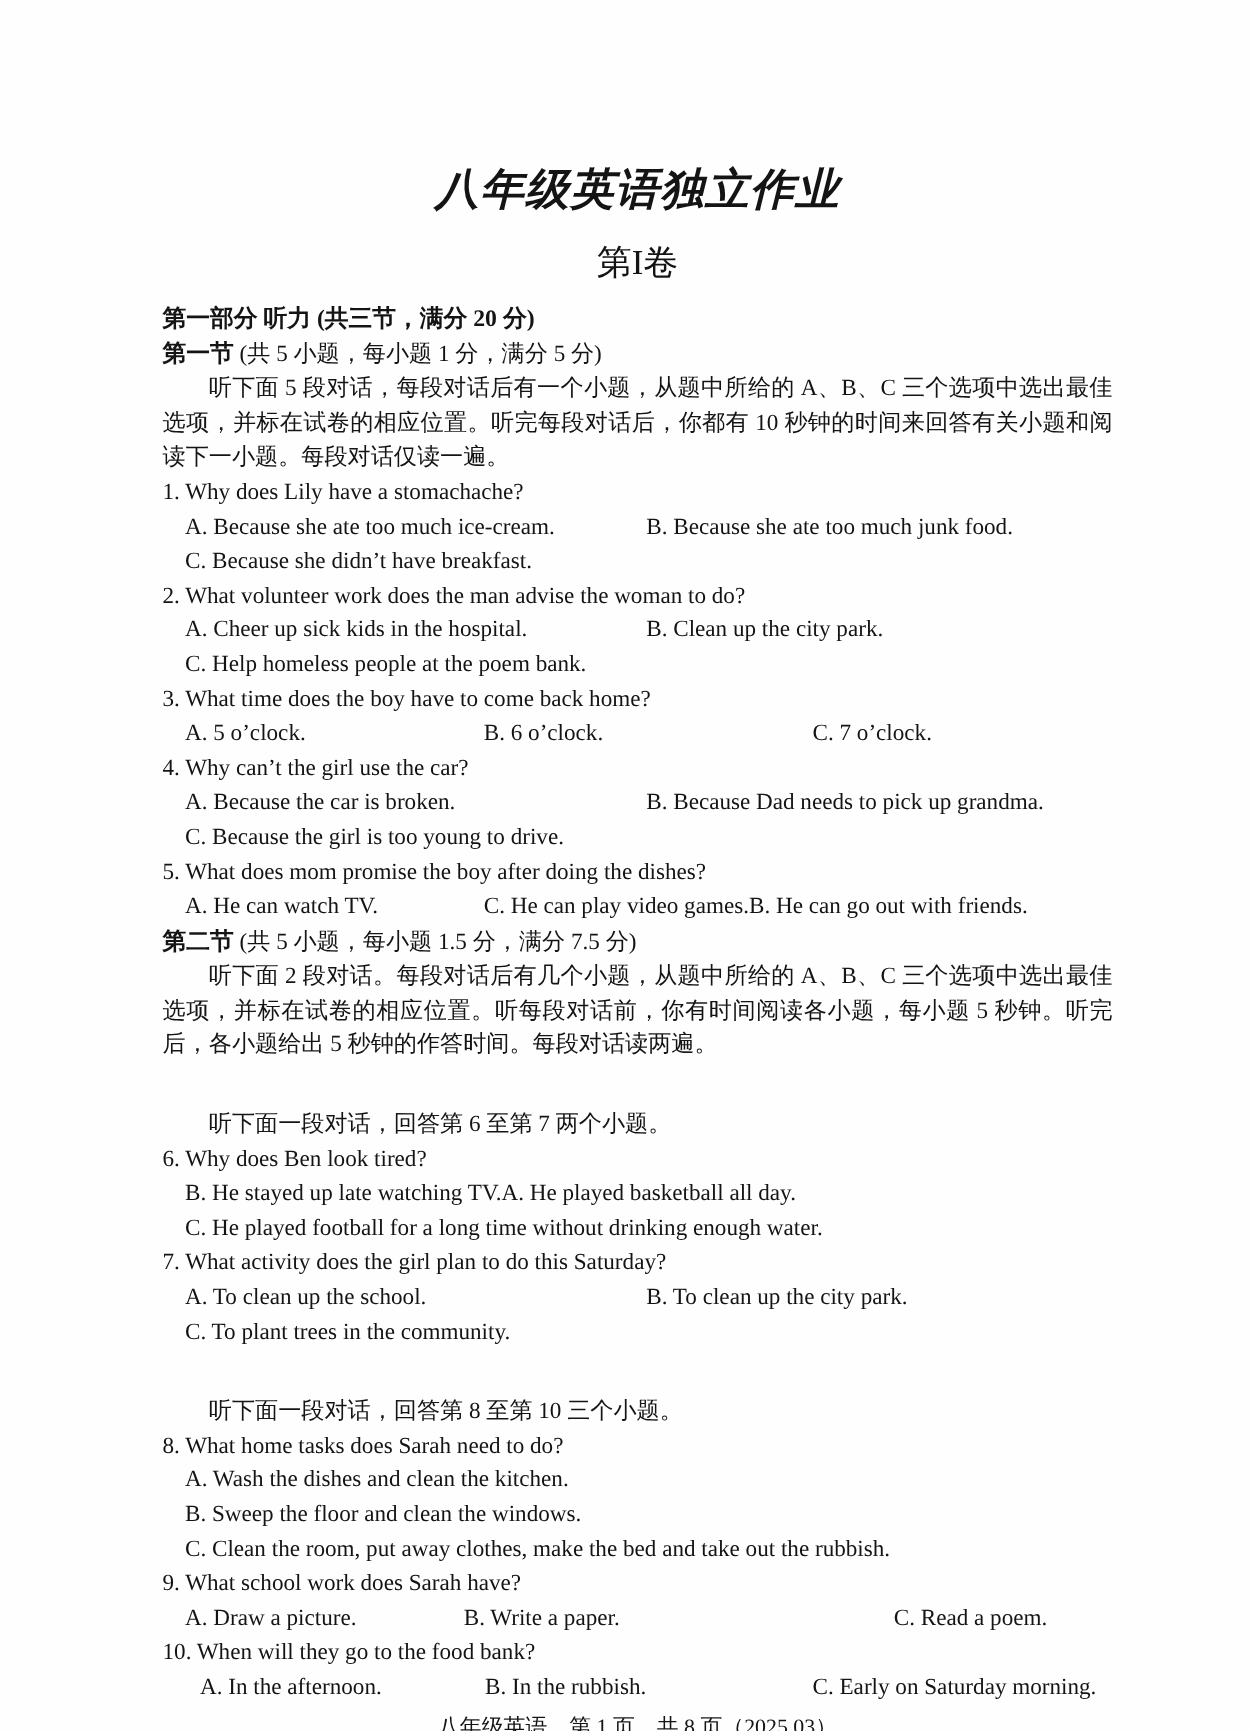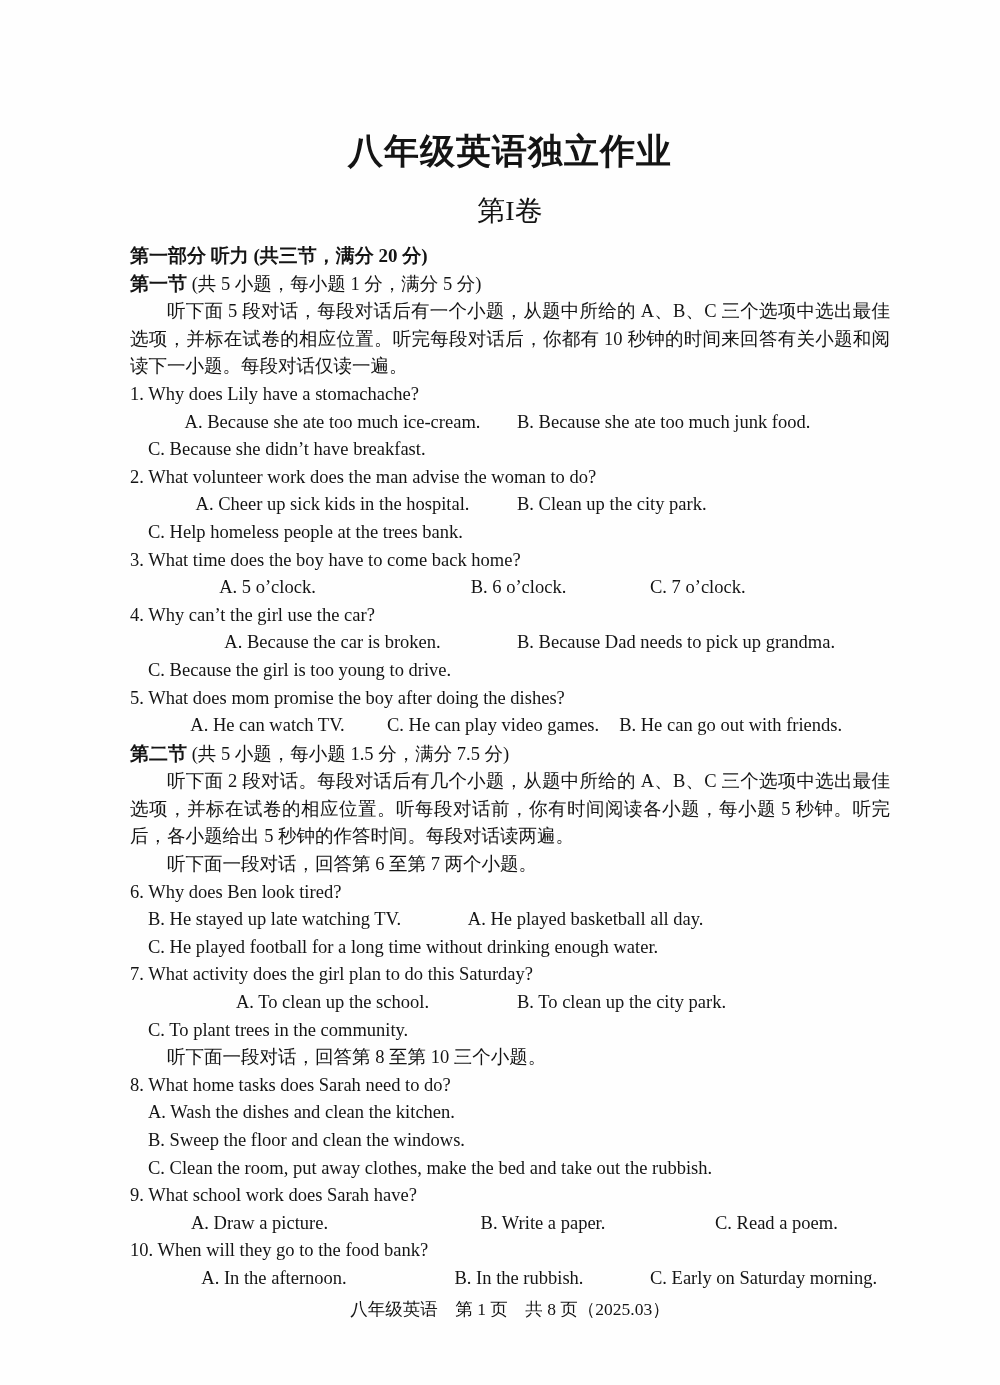--- a/index.html
+++ b/index.html
@@ -7,33 +7,34 @@
     width: 1000px; height: 1385px;
     background: #fefefe;
     color: #141414;
     font-family: "Liberation Serif", "DejaVu Serif", serif;
   }
   .page { padding: 132px 110px 0 130px; box-sizing: border-box; }
   .doc-title {
     margin: 0; text-align: center;
     font-size: 35px; font-weight: bold; line-height: 40px;
     letter-spacing: 1px;
+    font-style: italic;
   }
   .volume {
     margin-top: 22px; text-align: center;
     font-size: 28px; font-weight: normal; line-height: 34px;
   }
   .content { margin-top: 14px; font-size: 18.5px; line-height: 27.6px; }
   .part-heading { font-weight: bold; font-size: 19px; }
   .sec-label { font-weight: bold; font-size: 19px; text-align: center; }
   .para { text-align: justify; text-indent: 37px; }
-  .note { padding-left: 37px; }
+  .note { padding-left: 37px; margin-top: 36px; }
   .opt-row { display: flex; padding-left: 18px; }
   .opt-row.indent-q10 { padding-left: 30px; }
-  .opt { white-space: nowrap; text-align: center; }
+  .opt { white-space: nowrap; }
   .c-w369 { width: 369px; flex: none; }
   .c-w239 { width: 239px; flex: none; }
   .c-w263 { width: 263px; flex: none; }
   .c-w223 { width: 223px; flex: none; }
   .c-w344 { width: 344px; flex: none; }
   .c-w228 { width: 228px; flex: none; }
   .c-w262 { width: 262px; flex: none; }
   .footer { text-align: center; font-size: 17.5px; line-height: 27.6px; margin-top: 3px; }
 </style>
 </head>
@@ -65,21 +66,21 @@
       </div>
     </div>
 
     <div>
       <div>2. What volunteer work does the man advise the woman to do?</div>
       <div class="opt-row">
         <span class="opt c-w369">A. Cheer up sick kids in the hospital.</span>
         <span class="opt">B. Clean up the city park.</span>
       </div>
       <div class="opt-row">
-        <span class="opt">C. Help homeless people at the trees bank.</span>
+        <span class="opt">C. Help homeless people at the poem bank.</span>
       </div>
     </div>
 
     <div>
       <div>3. What time does the boy have to come back home?</div>
       <div class="opt-row">
         <span class="opt c-w239">A. 5 o’clock.</span>
         <span class="opt c-w263">B. 6 o’clock.</span>
         <span class="opt">C. 7 o’clock.</span>
       </div>

